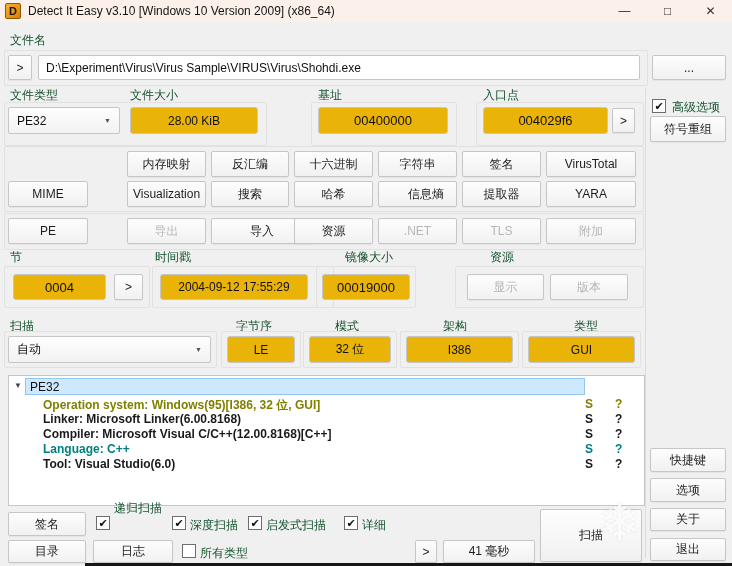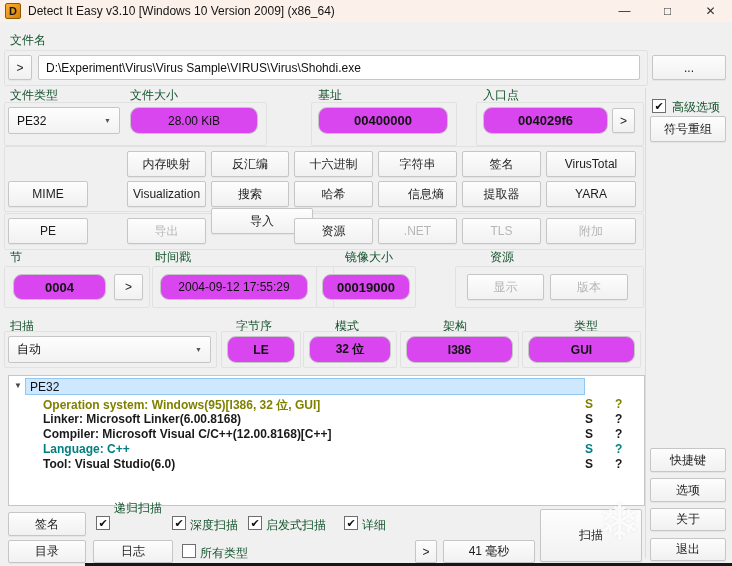--- a/index.html
+++ b/index.html
@@ -35,23 +35,23 @@
     position:absolute; display:flex; align-items:center; justify-content:center;
     font-size:12px; color:#1d1d1d; white-space:nowrap;
     background:linear-gradient(180deg,#fdfdfd,#f1f1f1);
     border:1px solid #c6c6c6; border-radius:2px;
     box-shadow:0 1px 1px rgba(0,0,0,0.05);
   }
   .btn.disabled { color:#b6b6b6; }
   .fld {
     position:absolute; display:flex; align-items:center; justify-content:center;
     font-size:12px; color:#111; white-space:nowrap;
-    background:#d946ef; border:1px solid #c6c6c6; border-radius:9px;
-  }
-  .fld.bold { font-weight:bold; font-size:13px; }
+    background:#eab308; border:1px solid #c6c6c6; border-radius:3px;
+  }
+  .fld.bold { font-weight:normal; font-size:13px; }
   .input {
     position:absolute; display:flex; align-items:center; padding:0 7px;
     font-size:12px; color:#111; white-space:nowrap; overflow:hidden;
     background:#ffffff; border:1px solid #c6c6c6; border-radius:2px;
   }
   .combo {
     position:absolute; display:flex; align-items:center; padding:0 8px;
     font-size:12px; color:#111; white-space:nowrap;
     background:linear-gradient(180deg,#fefefe,#f2f2f2);
     border:1px solid #c6c6c6; border-radius:2px;
@@ -151,21 +151,21 @@
   <div class="btn" style="left:127px;top:181px;width:79px;height:26px;">Visualization</div>
   <div class="btn" style="left:211px;top:181px;width:78px;height:26px;">搜索</div>
   <div class="btn" style="left:294px;top:181px;width:79px;height:26px;">哈希</div>
   <div class="btn" style="left:378px;top:181px;width:79px;height:26px;padding-left:17px;">信息熵</div>
   <div class="btn" style="left:462px;top:181px;width:79px;height:26px;">提取器</div>
   <div class="btn" style="left:546px;top:181px;width:90px;height:26px;">YARA</div>
 
   <div class="frame" style="left:4px;top:213px;width:640px;height:37px;"></div>
   <div class="btn" style="left:8px;top:218px;width:80px;height:26px;">PE</div>
   <div class="btn disabled" style="left:127px;top:218px;width:79px;height:26px;">导出</div>
-  <div class="btn" style="left:211px;top:208px;width:102px;height:26px;">导入</div>
+  <div class="btn" style="left:211px;top:218px;width:102px;height:26px;">导入</div>
   <div class="btn" style="left:294px;top:218px;width:79px;height:26px;">资源</div>
   <div class="btn disabled" style="left:378px;top:218px;width:79px;height:26px;">.NET</div>
   <div class="btn disabled" style="left:462px;top:218px;width:79px;height:26px;">TLS</div>
   <div class="btn disabled" style="left:546px;top:218px;width:90px;height:26px;">附加</div>
 
   <div class="lbl" style="left:10px;top:249px;">节</div>
   <div class="lbl" style="left:155px;top:249px;">时间戳</div>
   <div class="lbl" style="left:345px;top:249px;">镜像大小</div>
   <div class="lbl" style="left:490px;top:249px;">资源</div>
 

